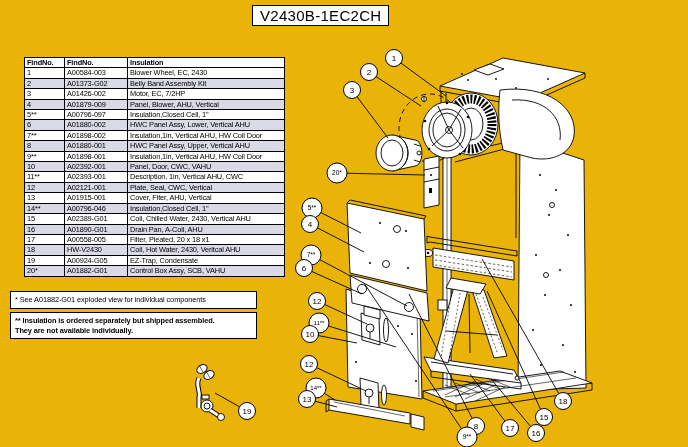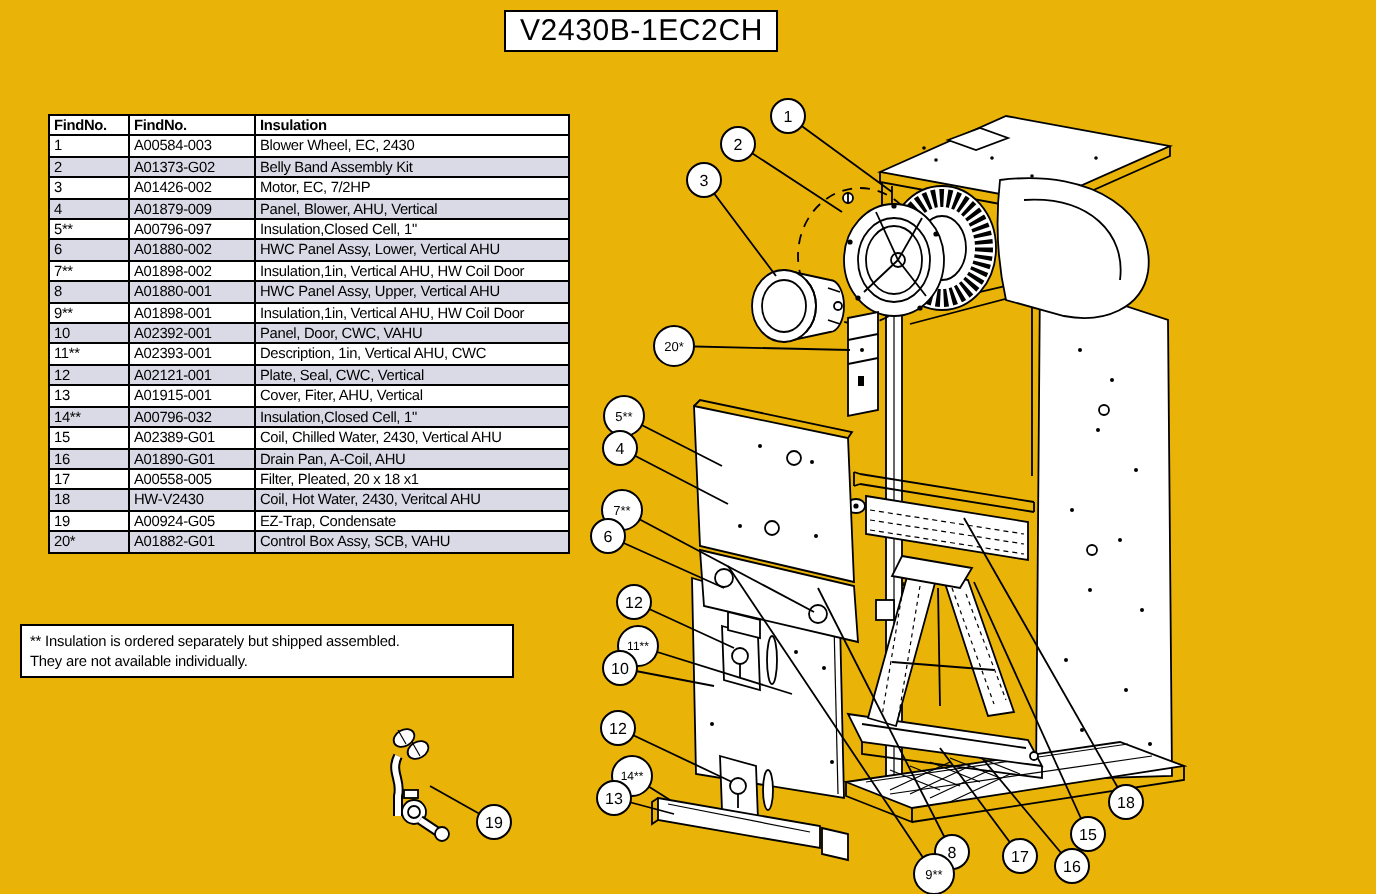--- a/index.html
+++ b/index.html
@@ -14,21 +14,21 @@
                letter-spacing:-0.15px;}
   .parts-table th{font-weight:bold;}
   .parts-table th:nth-child(1){width:35px}
   .parts-table th:nth-child(2){width:58px}
   .parts-table th:nth-child(3){width:152px}
   .parts-table tr.shaded td{background:var(--row-shade,#d9dae6);}
   .note-box{position:absolute;left:10px;width:237px;border:1px solid #000;
             font-size:7.4px;line-height:9.6px;padding:3px 4px;white-space:pre-line;
             letter-spacing:-0.1px;background:#fff;}
   .note1{top:291px;}
-  .note2{top:312px;}
+  .note2{top:312px;font-weight:bold;}
   .diagram-svg{position:absolute;left:0;top:0;}
   .ln{fill:none;stroke:#000;stroke-width:0.9;}
   .thin{fill:none;stroke:#000;stroke-width:0.6;}
   .fw{fill:#fff;stroke:#000;stroke-width:0.9;}
   .dot{fill:#000;stroke:none;}
   .leader{stroke:#000;stroke-width:0.9;fill:none;}
   .balloon{fill:#fff;stroke:#000;stroke-width:1;}
   .balloon-label{text-anchor:middle;font-family:"Liberation Sans",sans-serif;fill:#000;}
 </style>
 </head>
@@ -109,21 +109,21 @@
           <td>A02121-001</td>
           <td>Plate, Seal, CWC, Vertical</td>
         </tr>
         <tr>
           <td>13</td>
           <td>A01915-001</td>
           <td>Cover, Fiter, AHU, Vertical</td>
         </tr>
         <tr class="shaded">
           <td>14**</td>
-          <td>A00796-032</td>
+          <td>A00796-046</td>
           <td>Insulation,Closed Cell, 1"</td>
         </tr>
         <tr>
           <td>15</td>
           <td>A02389-G01</td>
           <td>Coil, Chilled Water, 2430, Vertical AHU</td>
         </tr>
         <tr class="shaded">
           <td>16</td>
           <td>A01890-G01</td>
@@ -145,20 +145,21 @@
           <td>EZ-Trap, Condensate</td>
         </tr>
         <tr class="shaded">
           <td>20*</td>
           <td>A01882-G01</td>
           <td>Control Box Assy, SCB, VAHU</td>
         </tr>
       </tbody>
   </table>
 
+  <div class="note-box note1">* See A01882-G01 exploded view for individual components</div>
   <div class="note-box note2">** Insulation is ordered separately but shipped assembled.
 They are not available individually.</div>
 
   <svg class="diagram-svg" width="688" height="447" viewBox="0 0 688 447">
 
     <g>
       <polygon class="fw" points="520,139 584,160 586,388 518,390"></polygon>
       <line class="ln" x1="451" y1="155" x2="520" y2="139"></line>
       <line class="ln" x1="455" y1="162" x2="516" y2="146"></line>
       <line class="ln" x1="516" y1="146" x2="516" y2="238"></line>

